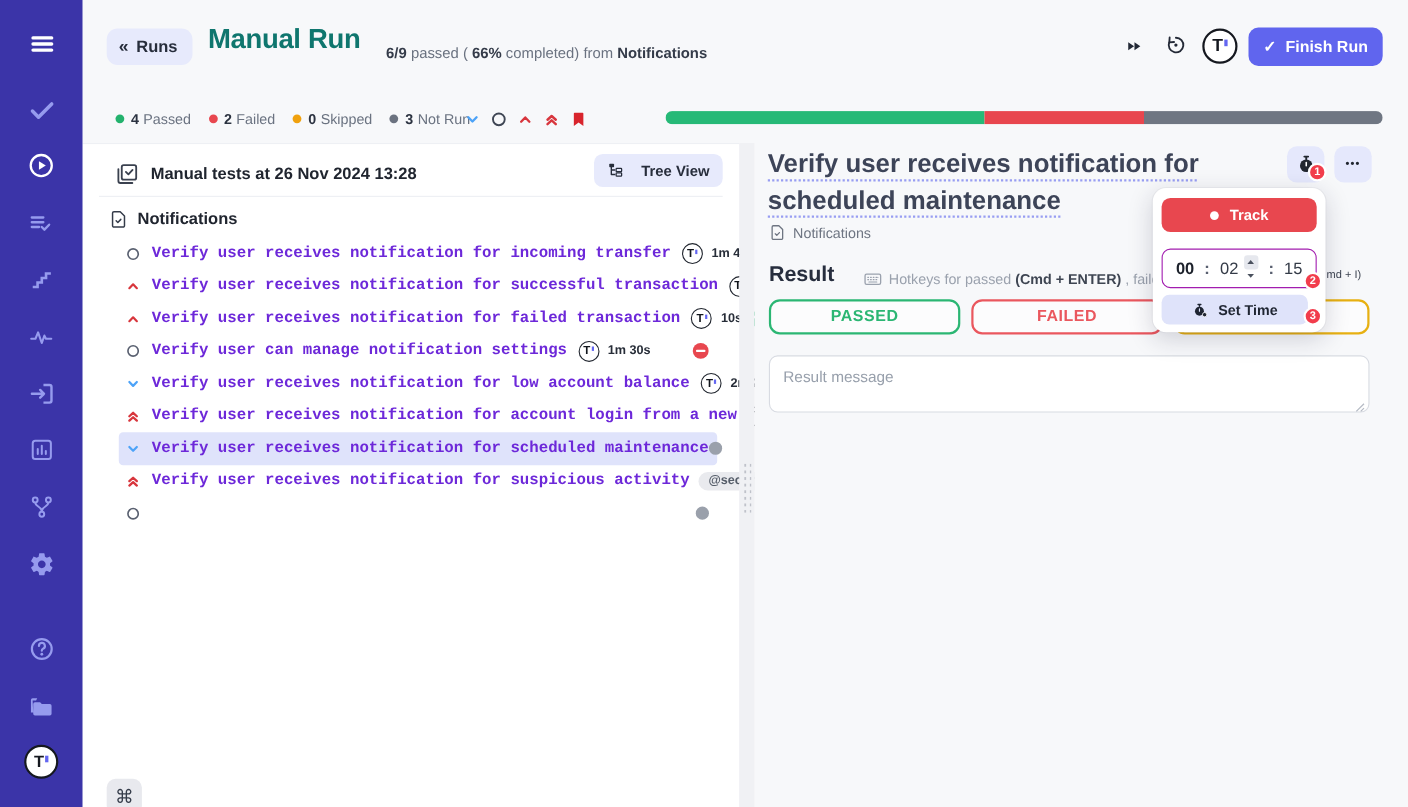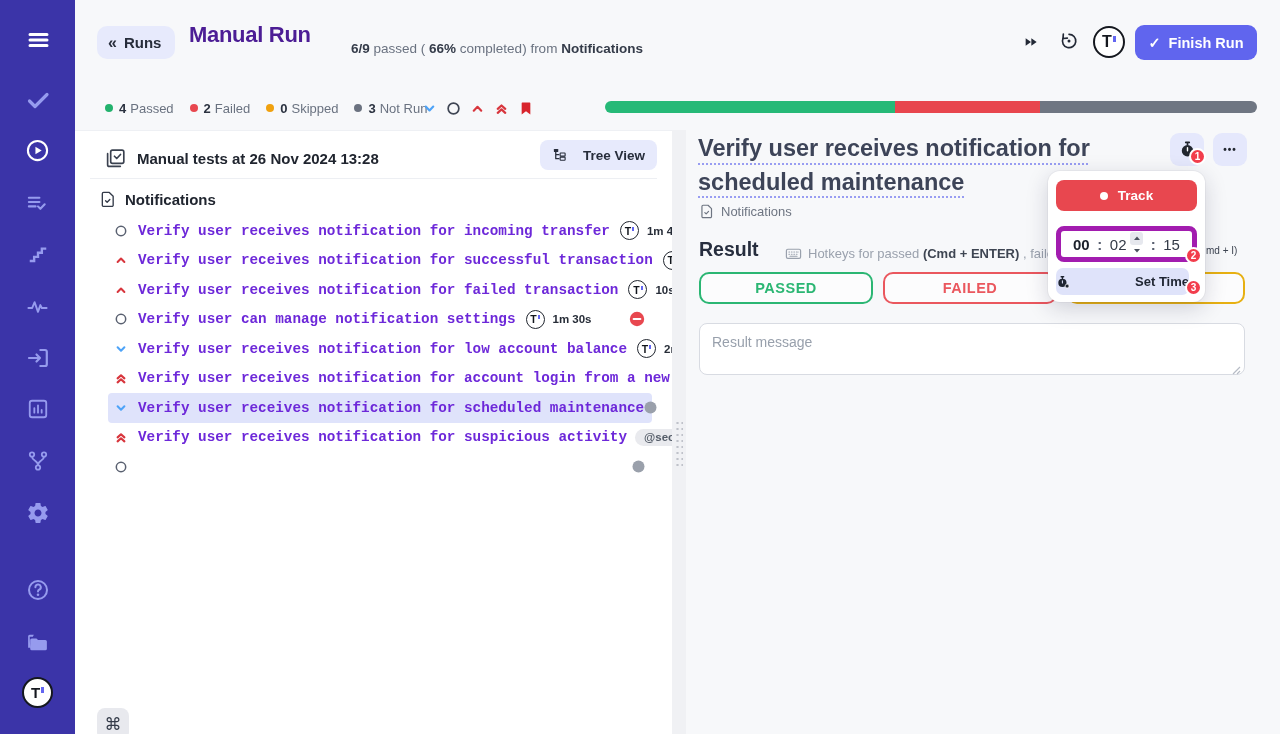--- a/index.html
+++ b/index.html
@@ -17,21 +17,21 @@
                font-weight:800; font-size:15px; color:#15181f; }
   .tick { display:inline-block; width:3px; height:6px; background:#6366f1; margin-left:1px; margin-bottom:6px; }
 
   
   .main { position:absolute; left:75px; top:0; right:0; height:734px; }
 
   
   .runs-btn { position:absolute; left:22px; top:26px; height:33px; padding:0 14px 0 11px; background:#e7eafc;
               border:none; border-radius:10px; font-family:inherit; font-size:15px; font-weight:700; color:#272d3b;
               display:flex; align-items:center; gap:7px; cursor:pointer; }
-  .page-title { position:absolute; left:114px; top:22px; font-size:22px; font-weight:800; letter-spacing:-0.3px; color:#4c1d95; }
+  .page-title { position:absolute; left:114px; top:22px; font-size:25px; font-weight:800; letter-spacing:-0.3px; color:#0f766e; }
   .page-sub { position:absolute; left:276px; top:41px; font-size:13.5px; color:#6a7280; }
   .page-sub b { color:#343b49; }
   .ff-btn, .retry-btn { position:absolute; background:none; border:none; color:#232936; cursor:pointer; }
   .ff-btn { left:948px; top:34px; }
   .retry-btn { left:984px; top:31px; }
   .top-logo { position:absolute; left:1018px; top:26px; width:32px; height:32px; border:2.5px solid #15181f; background:#fff;
               border-radius:50%; display:flex; align-items:center; justify-content:center; font-weight:800; font-size:16px; color:#15181f; cursor:pointer; }
   .finish-btn { position:absolute; left:1060px; top:25px; width:122px; height:35px; background:#6065ee; border:none; border-radius:9px;
                 color:#fff; font-family:inherit; font-size:14.5px; font-weight:700; display:flex; align-items:center; justify-content:center; gap:8px; cursor:pointer; }
 
@@ -94,29 +94,29 @@
          padding:10px 12px; font-family:inherit; font-size:14px; color:#333; resize:none; }
   .msg::placeholder { color:#98a0ac; }
   .grip-corner { position:absolute; left:546px; top:236px; pointer-events:none; }
 
   
   .popup { position:absolute; left:1048px; top:171px; width:157px; height:131px; background:#fff; border-radius:12px;
            box-shadow:0 6px 22px rgba(25,30,60,.18), 0 0 0 1px rgba(25,30,60,.04); z-index:50; }
   .track-btn { position:absolute; left:8px; top:9px; right:8px; height:31px; background:#e8474f; border:none; border-radius:8px;
                color:#fff; font-family:inherit; font-size:13.5px; font-weight:700; display:flex; align-items:center; justify-content:center; gap:10px; cursor:pointer; }
   .track-dot { width:8px; height:8px; border-radius:50%; background:#fff; }
-  .timebox { position:absolute; left:8px; top:55px; right:8px; height:36px; border:5px solid #a21caf; border-radius:8px; background:#fff;
+  .timebox { position:absolute; left:8px; top:55px; right:8px; height:36px; border:1px solid #a21caf; border-radius:8px; background:#fff;
              display:flex; align-items:center; justify-content:space-between; padding:0 12px; font-size:15px; color:#343b47; }
   .timebox .h { font-weight:800; color:#1c212b; }
   .timebox .col { color:#596070; font-weight:700; }
   .spin { width:13px; height:27px; display:flex; flex-direction:column; align-items:center; justify-content:center; cursor:pointer; margin-left:-4px; }
   .spin .up { width:13px; height:13px; background:#e6e8ee; border-radius:3px; display:flex; align-items:center; justify-content:center; }
   .spin .dn { width:13px; height:12px; display:flex; align-items:center; justify-content:center; }
   .settime-btn { position:absolute; left:8px; top:97px; right:16px; height:27px; background:#dfe3fa; border:none; border-radius:7px;
-                 color:#1f2532; font-family:inherit; font-size:13px; font-weight:700; display:flex; align-items:center; justify-content:space-between; gap:10px; cursor:pointer; }
+                 color:#1f2532; font-family:inherit; font-size:13px; font-weight:700; display:flex; align-items:center; justify-content:center; gap:10px; cursor:pointer; }
   .nbadge { position:absolute; width:17px; height:17px; border-radius:50%; background:#f23d4c; border:2px solid #fff; color:#fff;
             font-size:10px; font-weight:700; display:flex; align-items:center; justify-content:center; z-index:60; }
 </style>
 </head>
 <body>
 
 <div class="app">
 
   <aside class="sidebar">
     <span class="side-icon active" style="top:28px">

